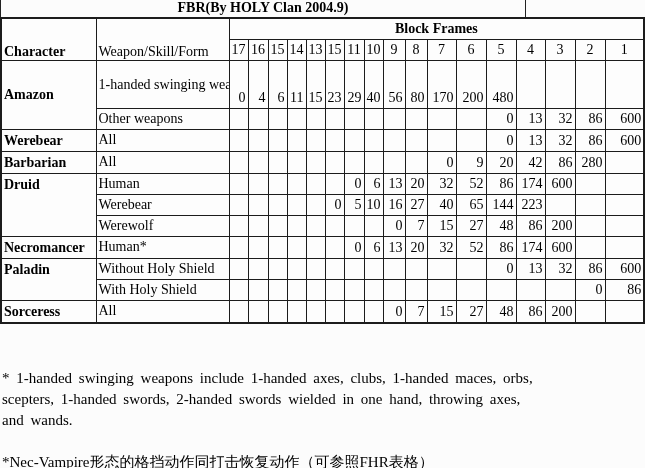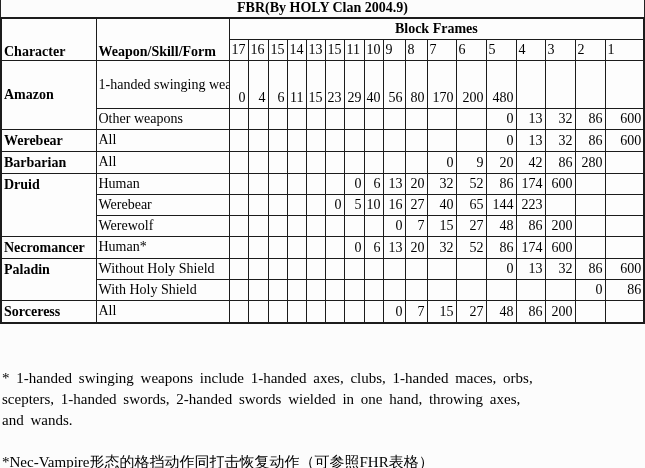--- a/index.html
+++ b/index.html
@@ -7,21 +7,21 @@
   .page {
     position:relative;
     width:645px; height:468px;
     background:#fcfcfc;
     font-family:"Liberation Serif", serif;
     color:#000;
     overflow:hidden;
   }
   .title-row {
     box-sizing:border-box;
-    width:645px; height:17px;
+    width:526px; height:17px;
     border-left:1px solid #222;
     border-right:1px solid #222;
     text-align:center;
     font-size:14px; font-weight:bold;
     line-height:16px;
     white-space:nowrap;
   }
   table.fbr {
     border-collapse:collapse;
     table-layout:fixed;
@@ -34,23 +34,23 @@
   table.fbr td {
     box-sizing:border-box;
     border:1px solid #1c1c1c;
     height:21px;
     padding:0 2px;
     overflow:hidden;
     white-space:nowrap;
     background:#fdfdfd;
   }
   td.char-h, td.weapon-h { vertical-align:bottom; font-weight:bold; }
-  td.weapon-h { font-weight:bold; }
+  td.weapon-h { font-weight:normal; }
   td.bf-h { text-align:center; font-weight:bold; height:21px;margin-top:36px; }
-  td.num-h { text-align:left; height:22px; padding:0; }
+  td.num-h { text-align:center; height:22px; padding:0; }
   td.char-cell { font-weight:bold; vertical-align:top; line-height:21px; }
   td.char-mid { vertical-align:middle; }
   td.form-cell { vertical-align:middle; }
   tr.tall td { height:48px; }
   td.form-wrap { white-space:normal; line-height:19px; vertical-align:middle; }
   table.fbr td.val {
     text-align:right;
     vertical-align:bottom;
     padding:0 2px 2px 0;
   }

